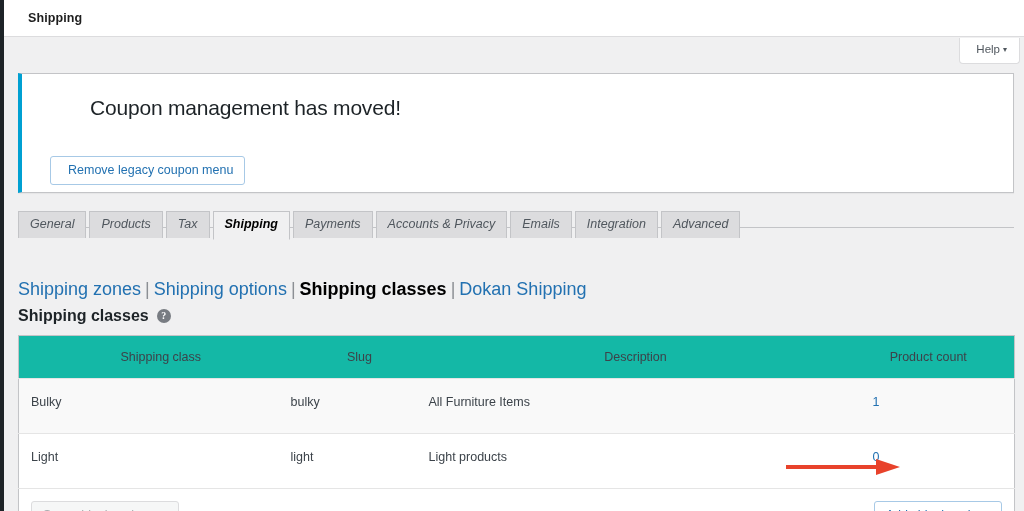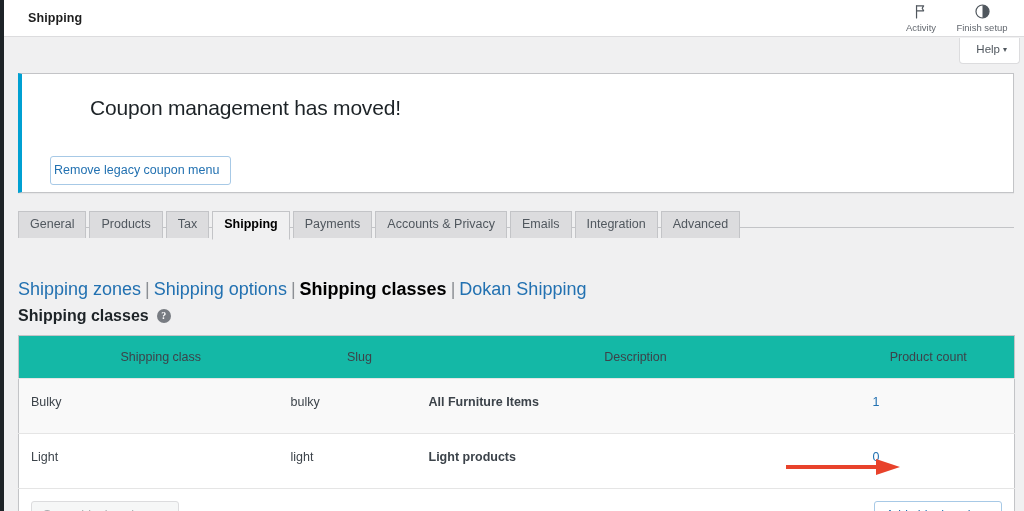--- a/index.html
+++ b/index.html
@@ -130,33 +130,34 @@
   }
   .notice-btn {
     position: absolute;
     left: 28px; top: 82px;
     background: #fff;
     border: 1px solid #a7c9e6;
     border-radius: 3px;
     color: #2271b1;
     font-family: inherit;
     font-size: 12.5px;
-    padding: 6px 11px 7px 3px;
+    padding: 6px 11px 7px 17px;
     cursor: pointer;
     line-height: 14px;
   }
 
   
   .nav-tabs {
     position: absolute;
     left: 14px;
     top: 174px;
     width: 996px;
     height: 17px;
     border-bottom: 1px solid #c3c4c7;
+    font-style: italic;
   }
   .nav-tab {
     display: inline-block;
     background: #dcdcde;
     border: 1px solid #c3c4c7;
     border-bottom: none;
     color: #50575e;
     font-size: 12.5px;
     padding: 5px 11px 6px 11px;
     margin-right: 3px;
@@ -248,21 +249,21 @@
     background: #14b8a6;
   }
   .wc-table td {
     font-size: 12.5px;
     color: #3c434a;
     padding: 16px 0 16px 0;
     vertical-align: top;
   }
   .col-class { width: 272px; padding-left: 12px !important; }
   .col-slug { width: 138px; }
-  .col-desc { width: 414px; font-weight: bold; }
+  .col-desc { width: 414px; }
   .col-count { width: 172px; margin-top: 47px; }
 
   .wc-table tr.row-alt td { background: #f9f9f9; }
   .wc-table tr.data-row td { border-bottom: 1px solid #e5e5e5; height: 55px; }
   .wc-table tr.data-row.row-alt td { height: 55px; }
 
   .count-link {
     color: #2271b1;
     text-decoration: none;
     cursor: pointer;
@@ -314,43 +315,20 @@
   }
 </style>
 </head>
 <body>
 
 <div class="admin-sidebar-edge"></div>
 
 <div class="wc-header">
   <div class="wc-header-title">Shipping</div>
 
-  <div class="wc-header-right">
-
-    <div class="wc-header-item">
-      <span>
-        <svg width="17" height="17" viewBox="0 0 24 24" fill="none" stroke="#50575e" stroke-width="1.7" stroke-linecap="round" stroke-linejoin="round">
-          <path d="M5 21V4"></path>
-          <path d="M5 4h10l-2 3.5L15 11H5"></path>
-        </svg>
-      </span>
-      <span class="label">Activity</span>
-    </div>
-
-    <div class="wc-header-item">
-      <span>
-        <svg width="17" height="17" viewBox="0 0 24 24">
-          <circle cx="12" cy="12" r="9.2" fill="none" stroke="#50575e" stroke-width="1.7"></circle>
-          <path d="M12 2.8 A9.2 9.2 0 0 1 12 21.2 Z" fill="#50575e"></path>
-        </svg>
-      </span>
-      <span class="label">Finish setup</span>
-    </div>
-
-  </div>
 </div>
 
 <div class="help-tab">
   <span>Help</span><span class="caret">▾</span>
 </div>
 
 <div class="content">
 
   <div class="notice">
     <div class="notice-title">Coupon management has moved!</div>

